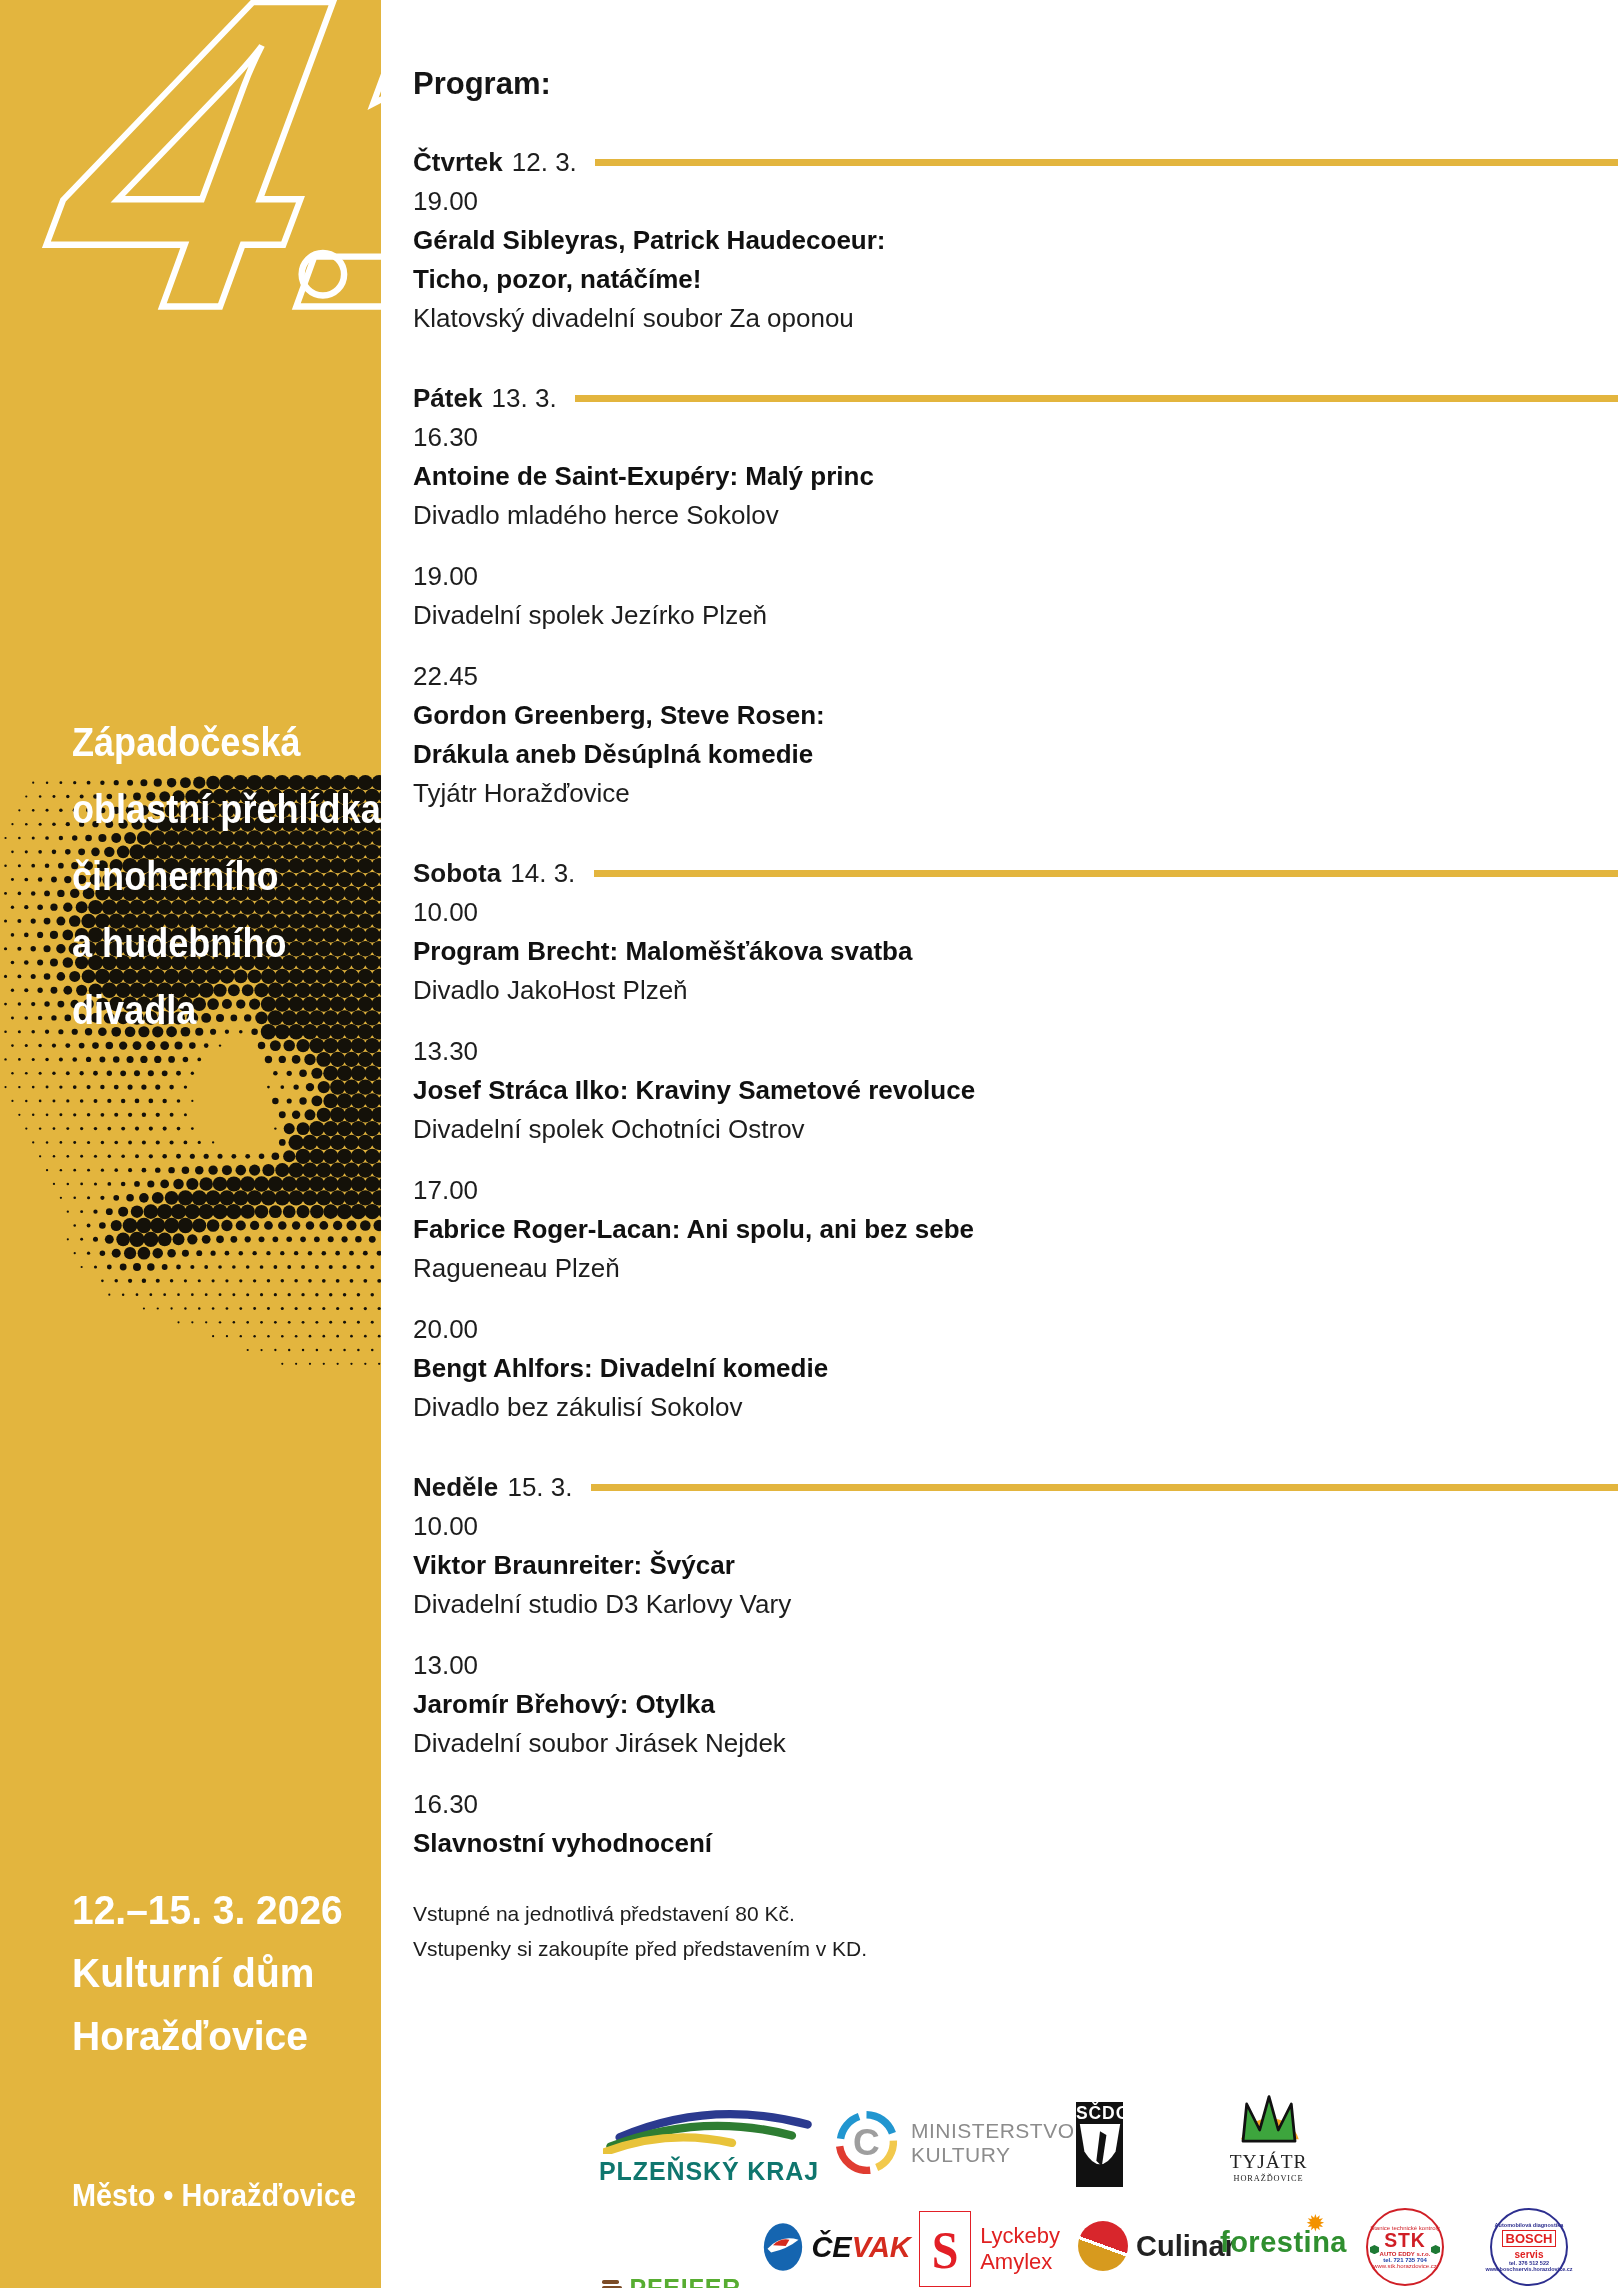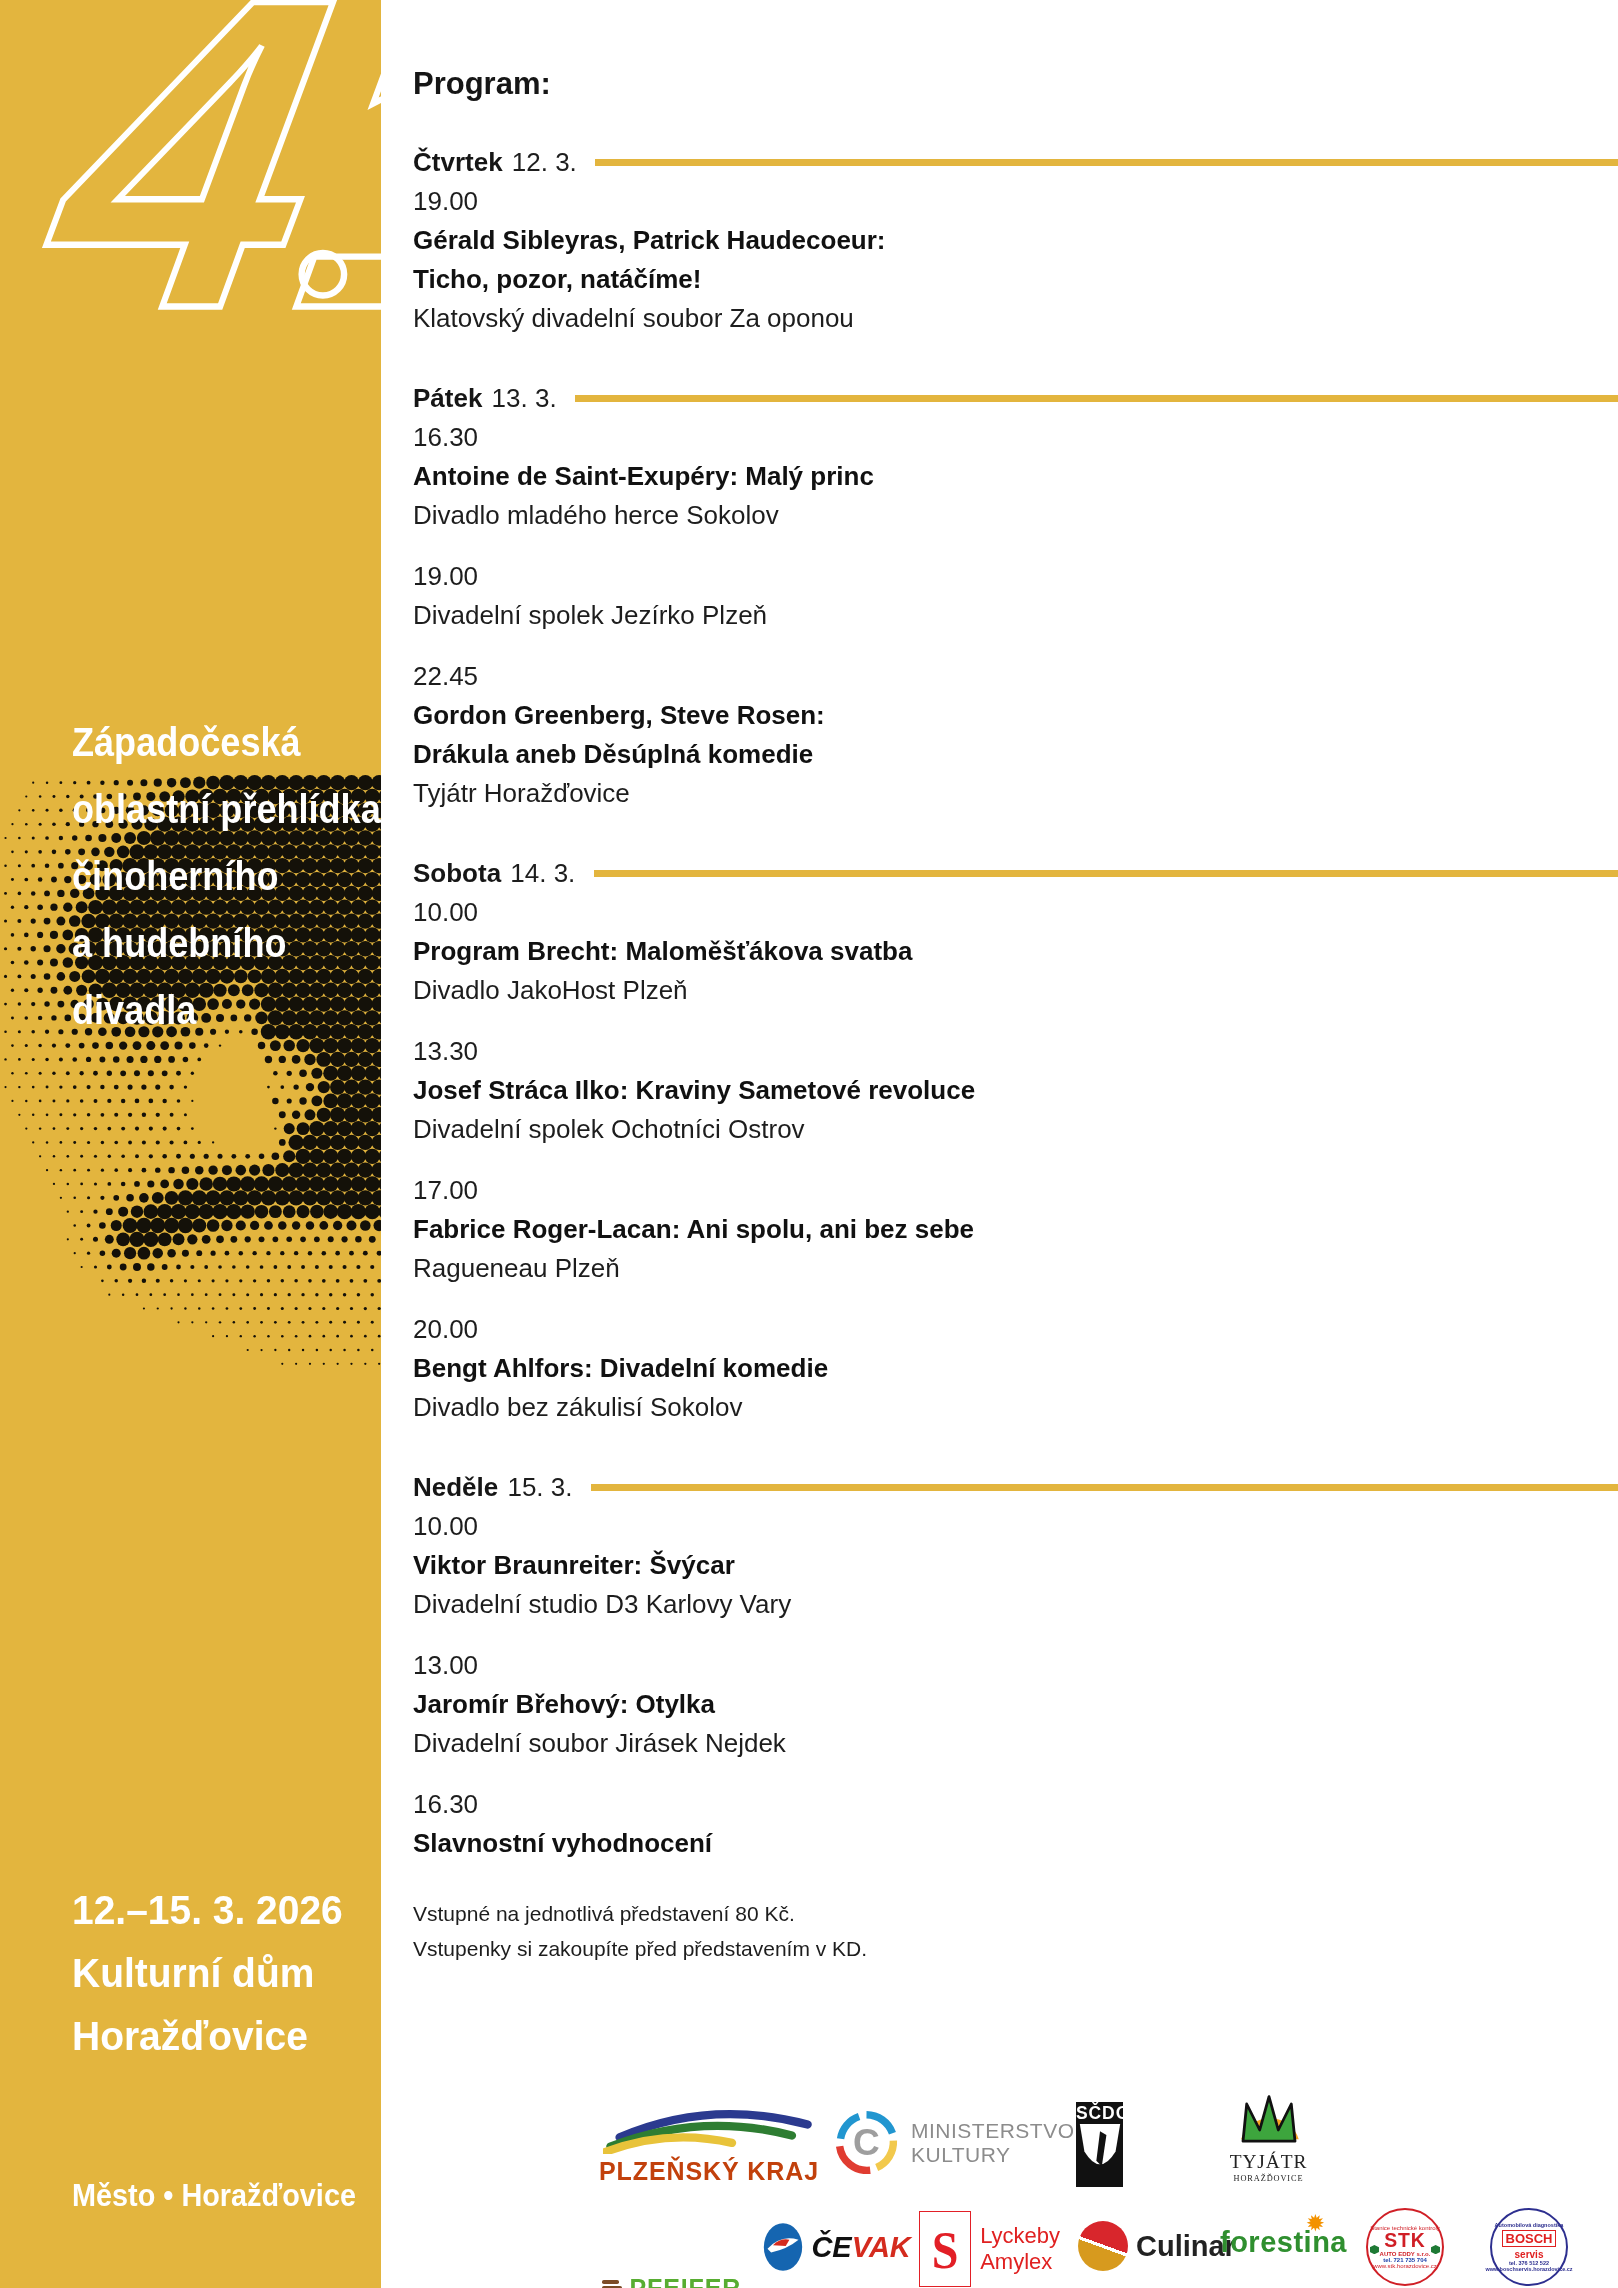--- a/index.html
+++ b/index.html
@@ -44,21 +44,21 @@
   .day-header + .shows .show:first-child{margin-top:0;}
   .show-time{font-size:26px;line-height:39px;font-weight:400;color:#1d1d1d;}
   .show-titles{font-size:26px;line-height:39px;font-weight:700;color:#111;}
   .show-company{font-size:26px;line-height:39px;font-weight:400;color:#1d1d1d;}
   .notes{margin-top:33px;font-size:21px;line-height:35px;color:#1d1d1d;}
   
   .logo{position:absolute;}
   .lg-label{white-space:nowrap;}
   
   .plzkraj{left:598px;top:2106px;width:222px;text-align:center;}
-  .plzkraj .lg-label{font-size:25px;font-weight:700;letter-spacing:0.9px;color:#c2410c;text-align:center;}
+  .plzkraj .lg-label{font-size:25px;font-weight:700;letter-spacing:0.9px;color:#0f766e;text-align:center;}
   .minkul{left:835px;top:2111px;display:flex;align-items:center;gap:13px;}
   .minkul .lg-label{font-size:21px;line-height:24px;font-weight:400;color:#8C8C8C;letter-spacing:0.5px;}
   .scdo{left:1076px;top:2102px;width:47px;height:85px;background:#111;text-align:center;}
   .scdo .lg-label{color:#fff;font-size:17.5px;font-weight:700;letter-spacing:0.9px;line-height:22px;}
   .tyjatr{left:1224px;top:2091px;width:89px;text-align:center;font-family:"Liberation Serif",serif;}
   .tyjatr .lg-label{font-size:19.4px;letter-spacing:0.9px;color:#222;display:block;margin-top:3.7px;}
   .tyjatr .lg-sub{font-size:8.3px;letter-spacing:0.9px;color:#222;display:block;margin-top:1.8px;}
   
   .pfeifer{left:602px;top:2232px;display:flex;align-items:flex-end;gap:7.4px;margin-top:42px;}
   .pfeifer .lg-label{font-size:25px;font-weight:700;color:#57AD31;letter-spacing:0.9px;}

